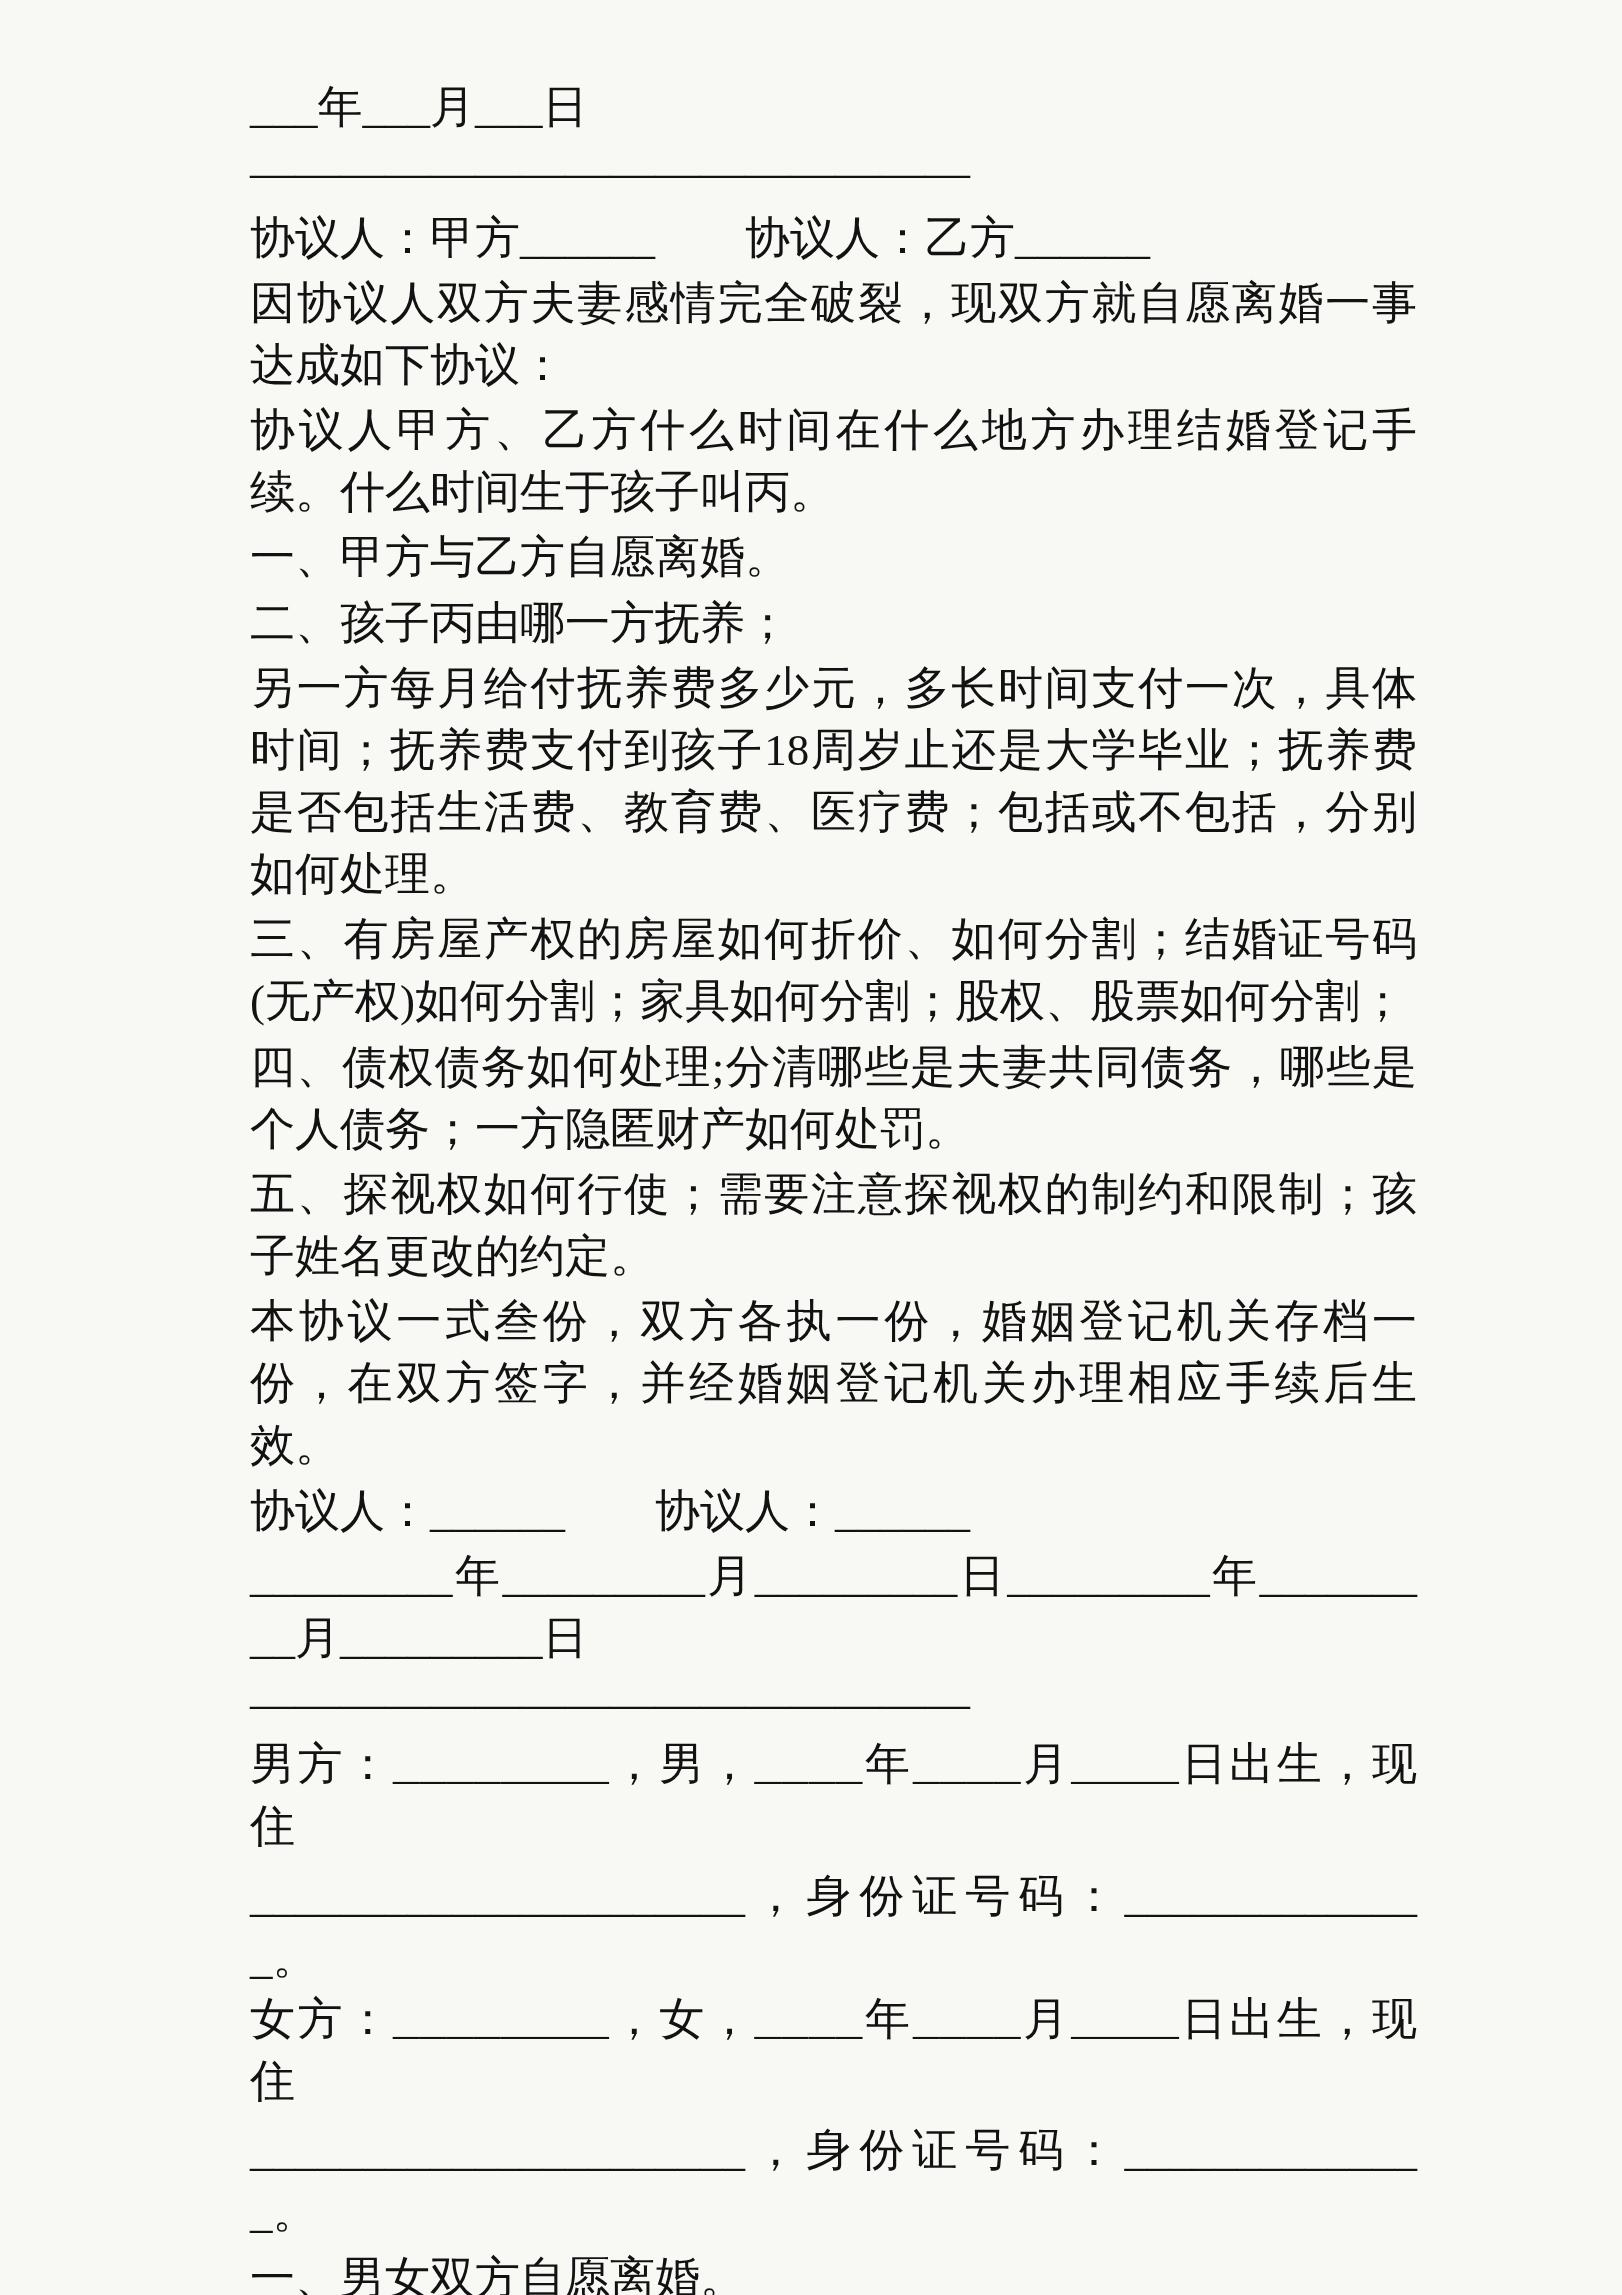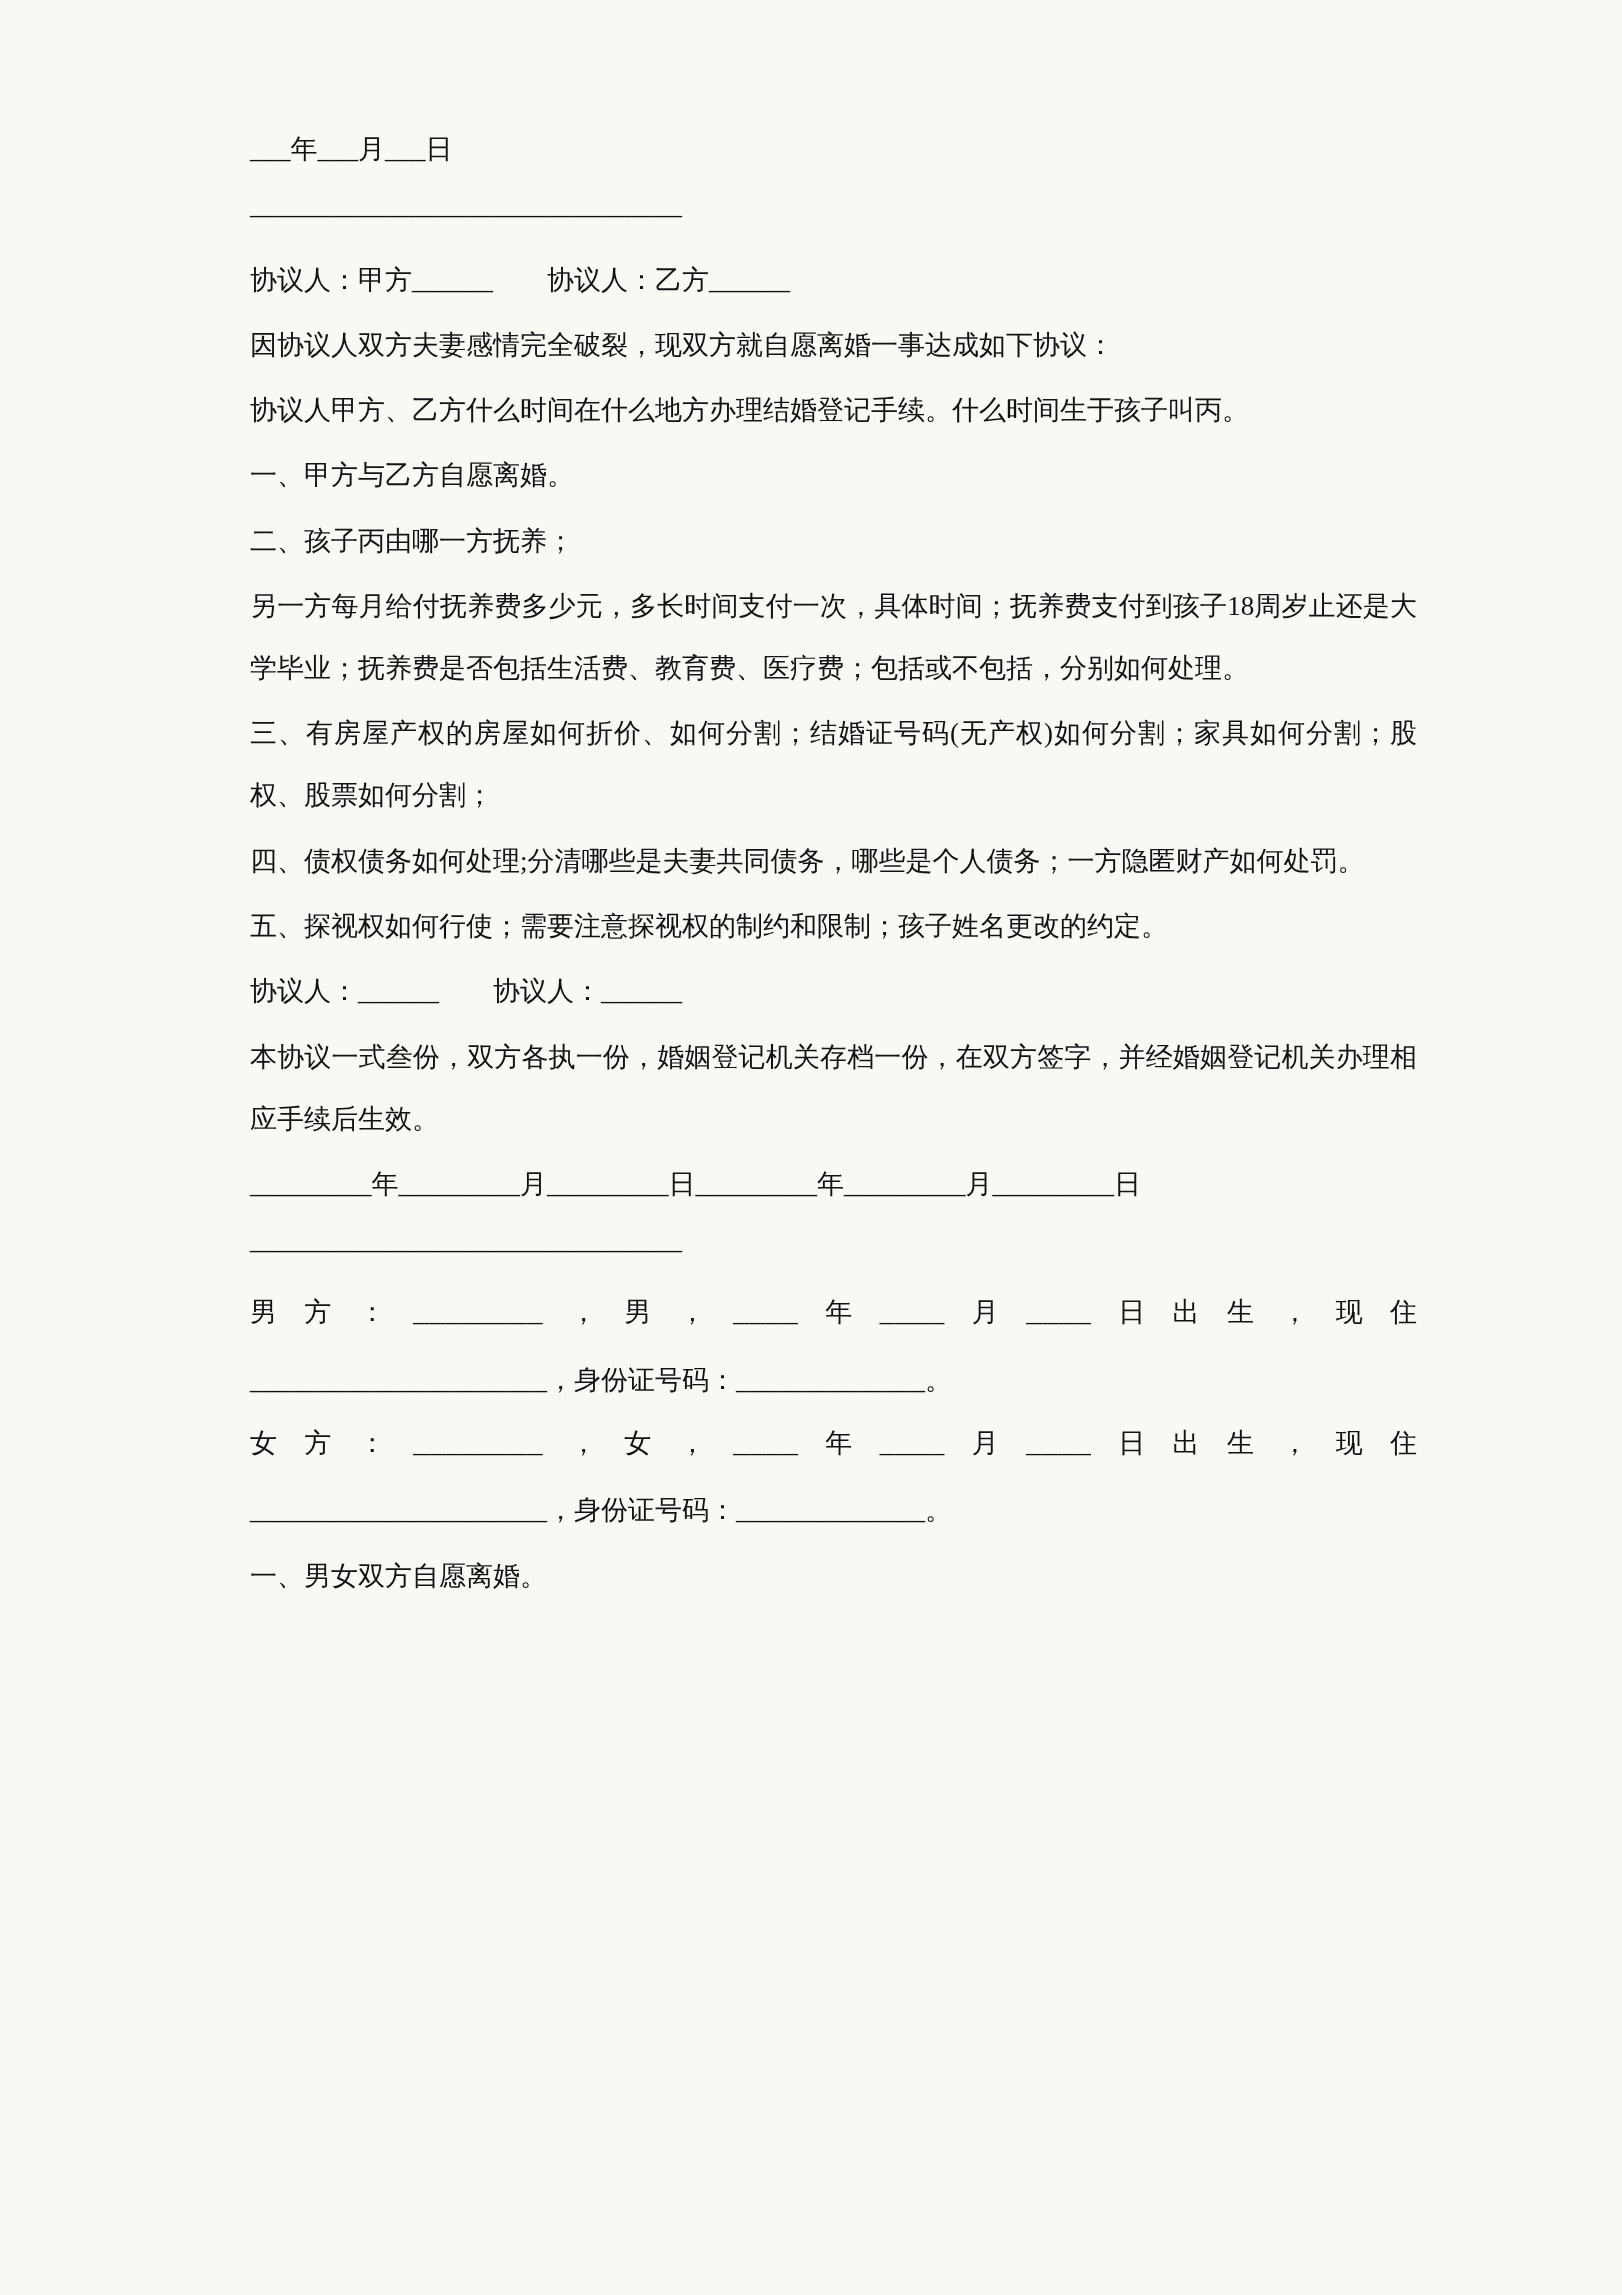--- a/index.html
+++ b/index.html
@@ -11,22 +11,22 @@
     height: 2295px;
     background: #f8f8f5;
     color: #121212;
     font-family: "Liberation Serif", "DejaVu Serif", serif;
     overflow: hidden;
   }
   .doc {
     box-sizing: border-box;
     width: 1623px;
     height: 2295px;
-    padding: 118px 206px 0 250px;
-    font-size: 27px;
+    padding: 76px 206px 0 250px;
+    font-size: 45px;
     line-height: 62px;
   }
   p.para {
     margin: 0 0 3.3px 0;
     text-align: justify;
     text-justify: inter-character;
     word-break: break-all;
     white-space: normal;
   }
   
@@ -50,22 +50,22 @@
       <p class="para divider">————————————————</p>
       <p class="para">协议人：甲方______　　协议人：乙方______</p>
       <p class="para">因协议人双方夫妻感情完全破裂，现双方就自愿离婚一事达成如下协议：</p>
       <p class="para">协议人甲方、乙方什么时间在什么地方办理结婚登记手续。什么时间生于孩子叫丙。</p>
       <p class="para">一、甲方与乙方自愿离婚。</p>
       <p class="para">二、孩子丙由哪一方抚养；</p>
       <p class="para">另一方每月给付抚养费多少元，多长时间支付一次，具体时间；抚养费支付到孩子18周岁止还是大学毕业；抚养费是否包括生活费、教育费、医疗费；包括或不包括，分别如何处理。</p>
       <p class="para">三、有房屋产权的房屋如何折价、如何分割；结婚证号码(无产权)如何分割；家具如何分割；股权、股票如何分割；</p>
       <p class="para">四、债权债务如何处理;分清哪些是夫妻共同债务，哪些是个人债务；一方隐匿财产如何处罚。</p>
       <p class="para">五、探视权如何行使；需要注意探视权的制约和限制；孩子姓名更改的约定。</p>
+      <p class="para">本协议一式叁份，双方各执一份，婚姻登记机关存档一份，在双方签字，并经婚姻登记机关办理相应手续后生效。</p>
       <p class="para">协议人：______　　协议人：______</p>
-      <p class="para">本协议一式叁份，双方各执一份，婚姻登记机关存档一份，在双方签字，并经婚姻登记机关办理相应手续后生效。</p>
       <p class="para">_________年_________月_________日_________年_________月_________日</p>
       <p class="para divider">————————————————</p>
       <p class="para stretch">男方：________，男，____年____月____日出生，现住</p>
       <p class="para">______________________，身份证号码：______________。</p>
       <p class="para stretch">女方：________，女，____年____月____日出生，现住</p>
       <p class="para">______________________，身份证号码：______________。</p>
       <p class="para">一、男女双方自愿离婚。</p>
     </div>
 </div>
 

